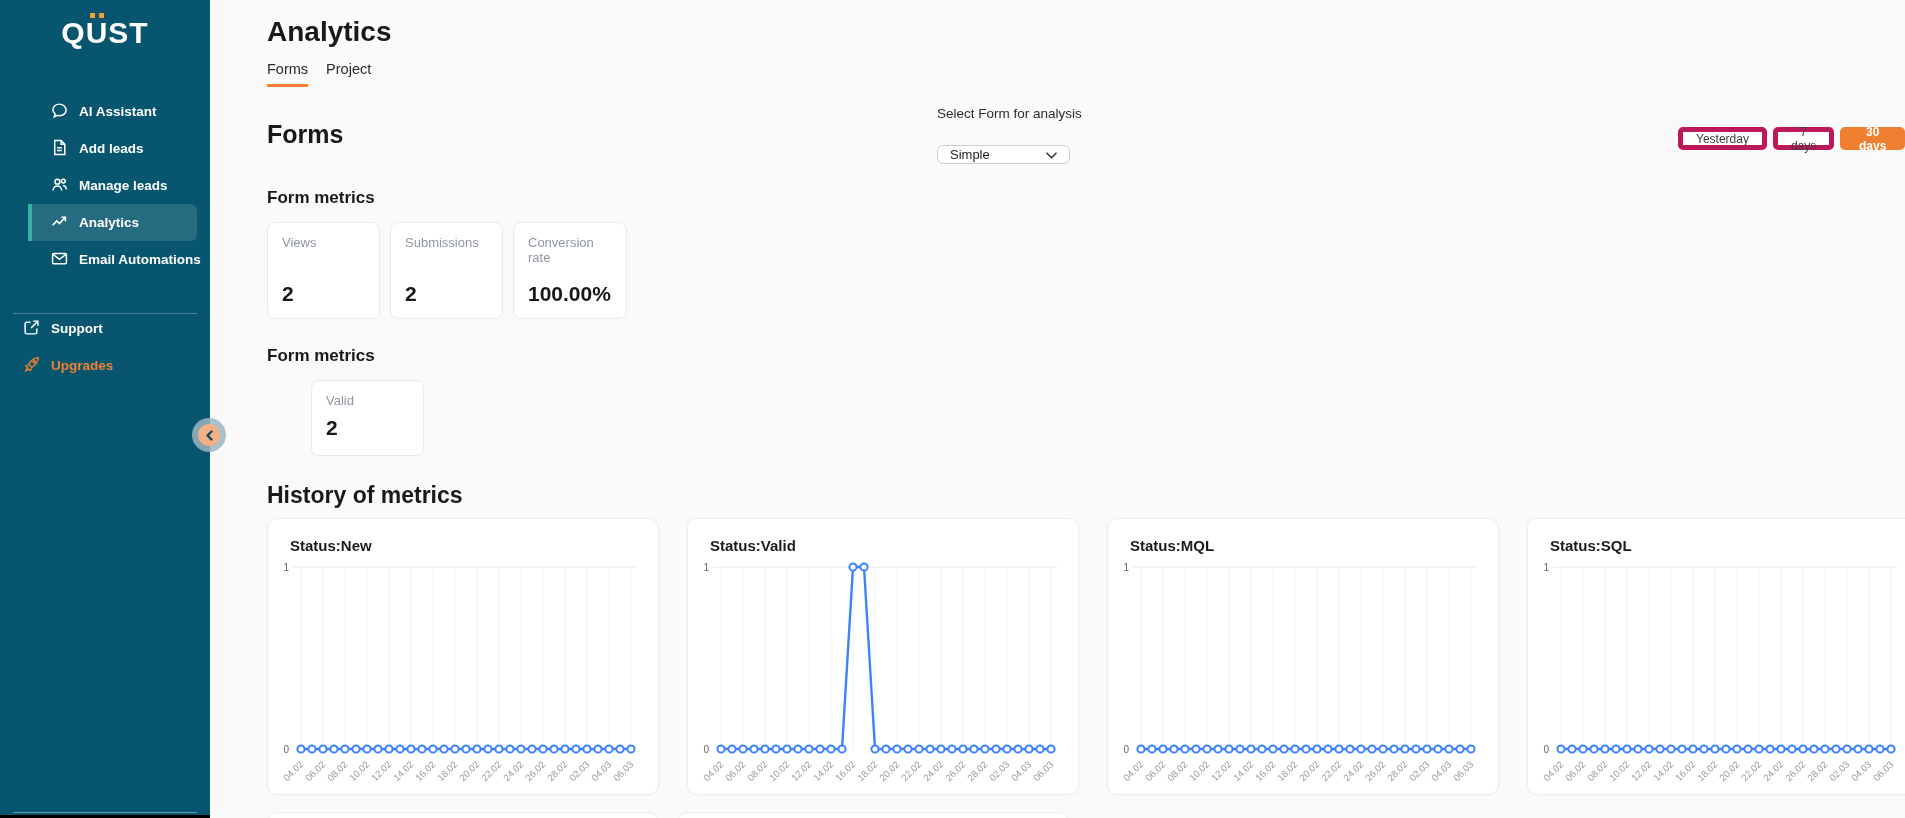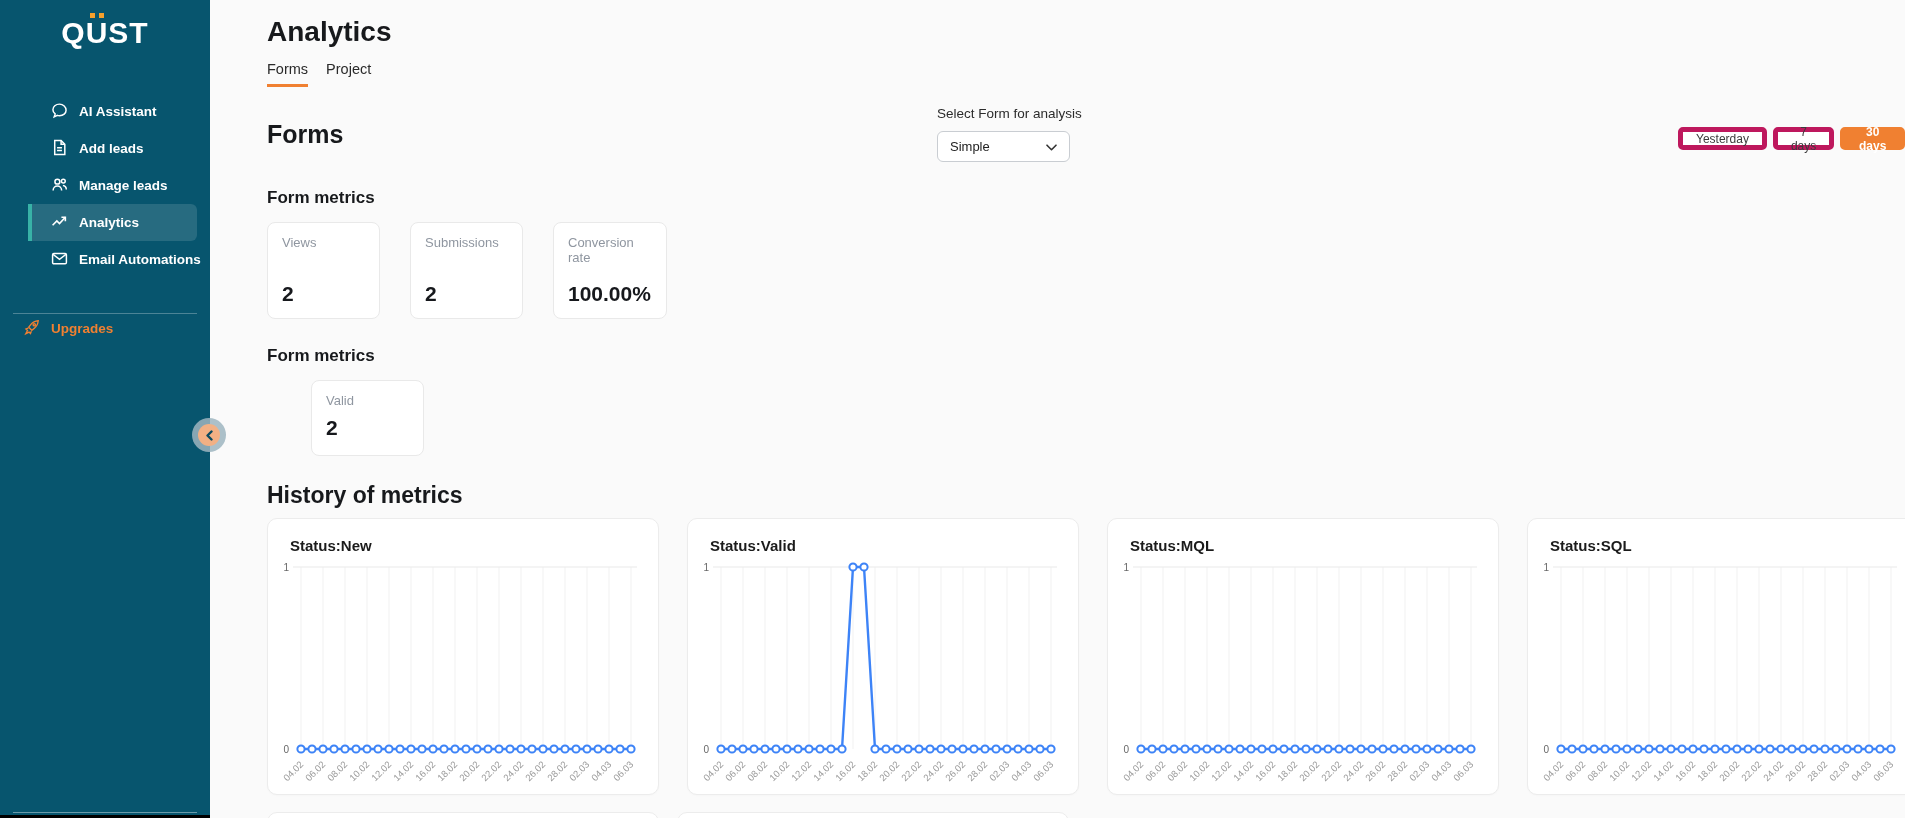--- a/index.html
+++ b/index.html
@@ -36,32 +36,32 @@
   #main { position:absolute; left:210px; top:0; width:1695px; height:818px; }
   .h1 { position:absolute; left:57px; top:16px; font-size:28px; font-weight:800; color:#17191c; }
   .tabs { position:absolute; left:57px; top:61px; display:flex; gap:18px; }
   .tab { font-size:14.5px; color:#2a2a2a; padding-bottom:7px; cursor:pointer; border-bottom:3px solid transparent; }
   .tab.active { border-bottom-color:#f08031; }
 
   .h2 { position:absolute; left:57px; top:120px; font-size:25px; font-weight:800; color:#17191c; }
 
   .select-group { position:absolute; left:727px; top:106px; }
   .select-label { font-size:13.5px; color:#2b2b2b; }
-  .select-box { margin-top:10px; width:133px; height:31px; background:#fff; border:1px solid #c9cdd2; border-radius:6px;
+  .select-box { margin-top:24px; width:133px; height:19px; background:#fff; border:1px solid #c9cdd2; border-radius:6px;
                 display:flex; align-items:center; justify-content:space-between; padding:0 12px; font-size:13px; color:#222; cursor:pointer; }
 
   .range-buttons { position:absolute; left:1468px; top:127px; display:flex; gap:6px; }
   .range-btn { height:23px; padding:0 13px; background:#fff; border:5px solid #be185d; border-radius:5px;
                font-size:12px; color:#3c3c3c; display:flex; align-items:center; cursor:pointer; font-family:inherit; }
   .range-btn.active { background:#f08031; border-color:#f08031; color:#fff; font-weight:700; }
 
   .h3 { position:absolute; left:57px; font-size:17px; font-weight:700; color:#17191c; }
   .h3.history { font-size:23px; }
 
-  .metric-row { position:absolute; left:57px; display:flex; gap:30px;justify-content:center; }
+  .metric-row { position:absolute; left:57px; display:flex; gap:10px;justify-content:center; }
   .metric-card { min-width:113px; background:#fff; border:1px solid #e9e9e9; border-radius:8px; padding:12px 14px;
                  display:flex; flex-direction:column; }
   .metric-card.tall { height:97px; justify-content:space-between; }
   .metric-card.short { height:76px; justify-content:flex-start; gap:8px; }
   .metric-label { font-size:13px; color:#8f96a0; line-height:1.18; max-width:84px; }
   .metric-value { font-size:21px; font-weight:800; color:#16181c; white-space:nowrap; }
 
   #history-charts-row { position:absolute; left:57px; top:518px; display:flex; gap:28px; }
   .chart-card { width:392px; height:277px; background:#fff; border:1px solid #ececec; border-radius:10px;
                 box-shadow:0 1px 2px rgba(0,0,0,0.02); }
@@ -122,20 +122,28 @@
               <rect x="1.5" y="3.2" width="13" height="9.8" rx="1.2"></rect>
               <path d="M2 4.2l6 4.6 6-4.6"></path>
             </svg></span>
         <span>Email Automations</span>
       </div>
     </nav>
 
     <div class="side-divider" style="position:absolute; top:295px; left:0; right:0;"></div>
 
     <nav class="secondary">
+      <div class="nav-item">
+        <span><svg width="17" height="17" viewBox="0 0 16 16" fill="none" stroke="#fff" stroke-width="1.4">
+              <path d="M7 3H3.6A1.6 1.6 0 0 0 2 4.6v7.8A1.6 1.6 0 0 0 3.6 14h7.8a1.6 1.6 0 0 0 1.6-1.6V9"></path>
+              <path d="M9.6 2H14v4.4"></path>
+              <path d="M14 2L7.6 8.4"></path>
+            </svg></span>
+        <span>Support</span>
+      </div>
       <div class="nav-item accent">
         <span><svg width="17" height="17" viewBox="0 0 16 16" fill="none" stroke="#f08031" stroke-width="1.3">
               <path d="M14.3 1.7c-2.9.2-5.3 1.5-7 3.6L5.4 7.7l2.9 2.9 2.4-1.9c2.1-1.7 3.4-4.1 3.6-7z"></path>
               <circle cx="10.6" cy="5.4" r="1.1"></circle>
               <path d="M5 8.6l-2.2.9 1.4 1.3-1.5 3 3-1.5 1.3 1.4.9-2.2"></path>
             </svg></span>
         <span>Upgrades</span>
       </div>
     </nav>
 

